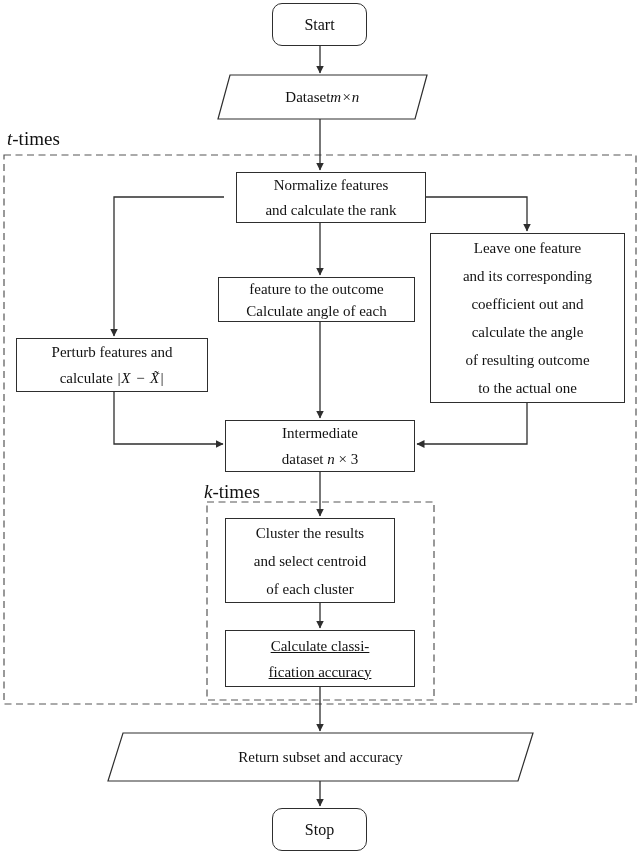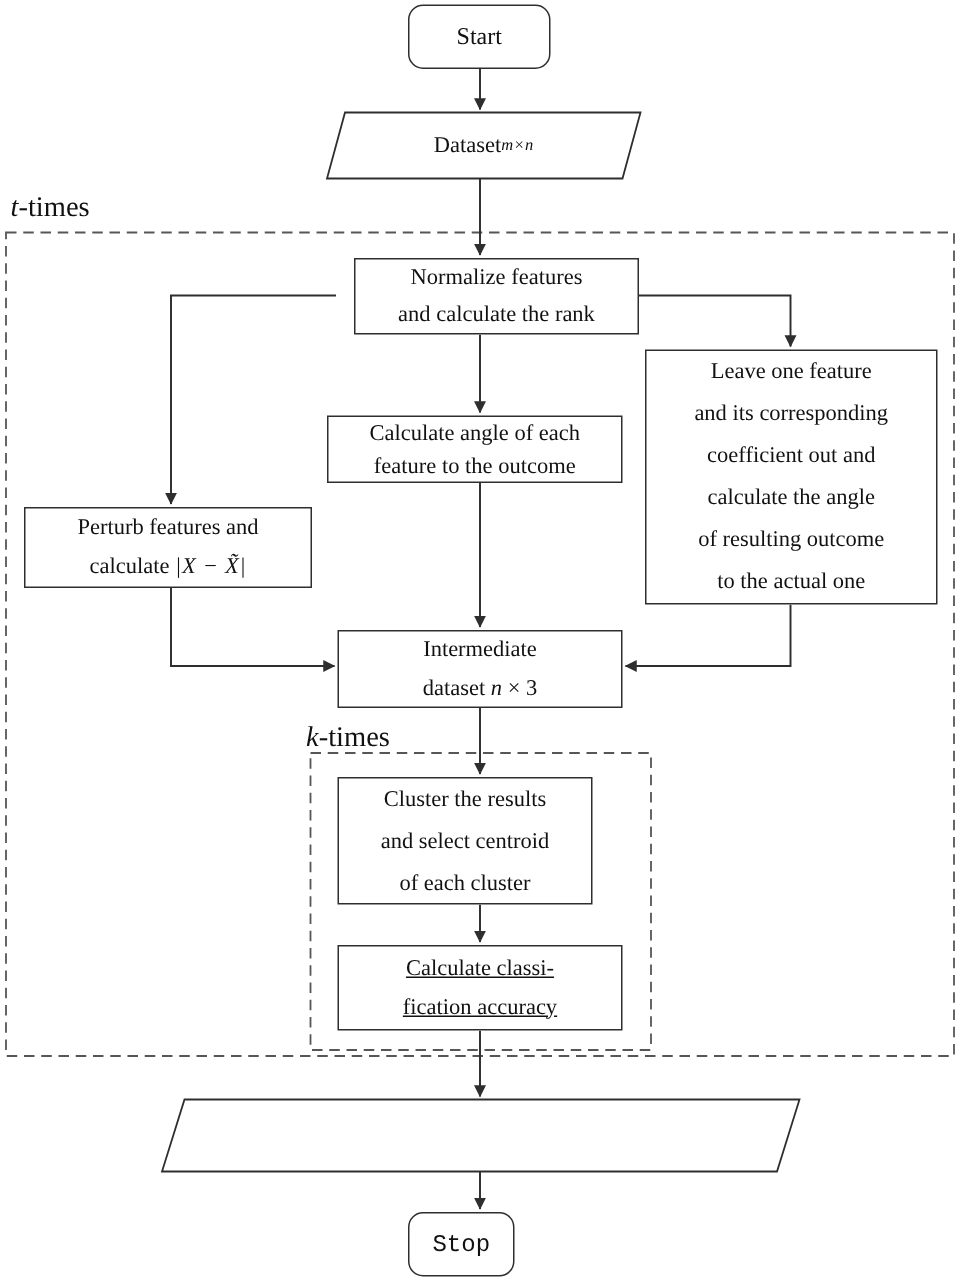--- a/index.html
+++ b/index.html
@@ -29,21 +29,21 @@
   .lh28 .line{line-height:28px;}
   .ptext{
     position:absolute;display:flex;justify-content:center;align-items:center;
     font-size:15px;text-align:center;z-index:1;background:transparent;
   }
   .loop-label{
     position:absolute;z-index:1;font-size:19px;background:transparent;
   }
   .var{font-style:italic;}
   .math{font-style:italic;letter-spacing:0.5px;}
-  sub.subm{font-size:11px;font-style:italic;letter-spacing:0.3px;}
+  sub.subm{font-size:15px;font-style:italic;letter-spacing:0.3px;}
 </style>
 </head>
 <body>
 
 <div id="canvas">
 
   <svg id="wires" viewBox="0 0 640 857" xmlns="http://www.w3.org/2000/svg">
     <defs>
       <marker id="arrow" markerWidth="9" markerHeight="9" refX="7.5" refY="4" orient="auto" markerUnits="userSpaceOnUse">
         <path d="M0,0 L8,4 L0,8 Z" fill="#2e2e2e"></path>
@@ -85,22 +85,22 @@
     <span>Dataset</span>
       <sub class="subm">m×n</sub>
   </div>
 
   <div class="node lh25" style="left:236px;top:172px;width:190px;height:51px;font-family:Liberation Serif, serif;">
     <div class="line">Normalize features</div>
     <div class="line">and calculate the rank</div>
   </div>
 
   <div class="node lh22" style="left:218px;top:277px;width:197px;height:45px;">
+    <div class="line">feature to the outcome</div>
     <div class="line">Calculate angle of each</div>
-    <div class="line">feature to the outcome</div>
   </div>
 
   <div class="node lh28" style="left:430px;top:233px;width:195px;height:170px;">
     <div class="line">Leave one feature</div>
     <div class="line">and its corresponding</div>
     <div class="line">coefficient out and</div>
     <div class="line">calculate the angle</div>
     <div class="line">of resulting outcome</div>
     <div class="line">to the actual one</div>
   </div>
@@ -119,18 +119,19 @@
     <div class="line">Cluster the results</div>
     <div class="line">and select centroid</div>
     <div class="line">of each cluster</div>
   </div>
 
   <div class="node lh26" style="left:225px;top:630px;width:190px;height:57px;text-decoration:underline;">
     <div class="line">Calculate classi-</div>
     <div class="line">fication accuracy</div>
   </div>
 
+  <div class="ptext" style="left:108px;top:733px;width:425px;height:48px;">Return subset and accuracy</div>
 
-  <div class="node terminal" style="left:272px;top:808px;width:71px;height:43px;font-family:Liberation Mono, monospace;">
+  <div class="node terminal" style="left:272px;top:808px;width:95px;height:43px;">
     <div class="line">Stop</div>
   </div>
 
 </div>
 
 </body></html>

